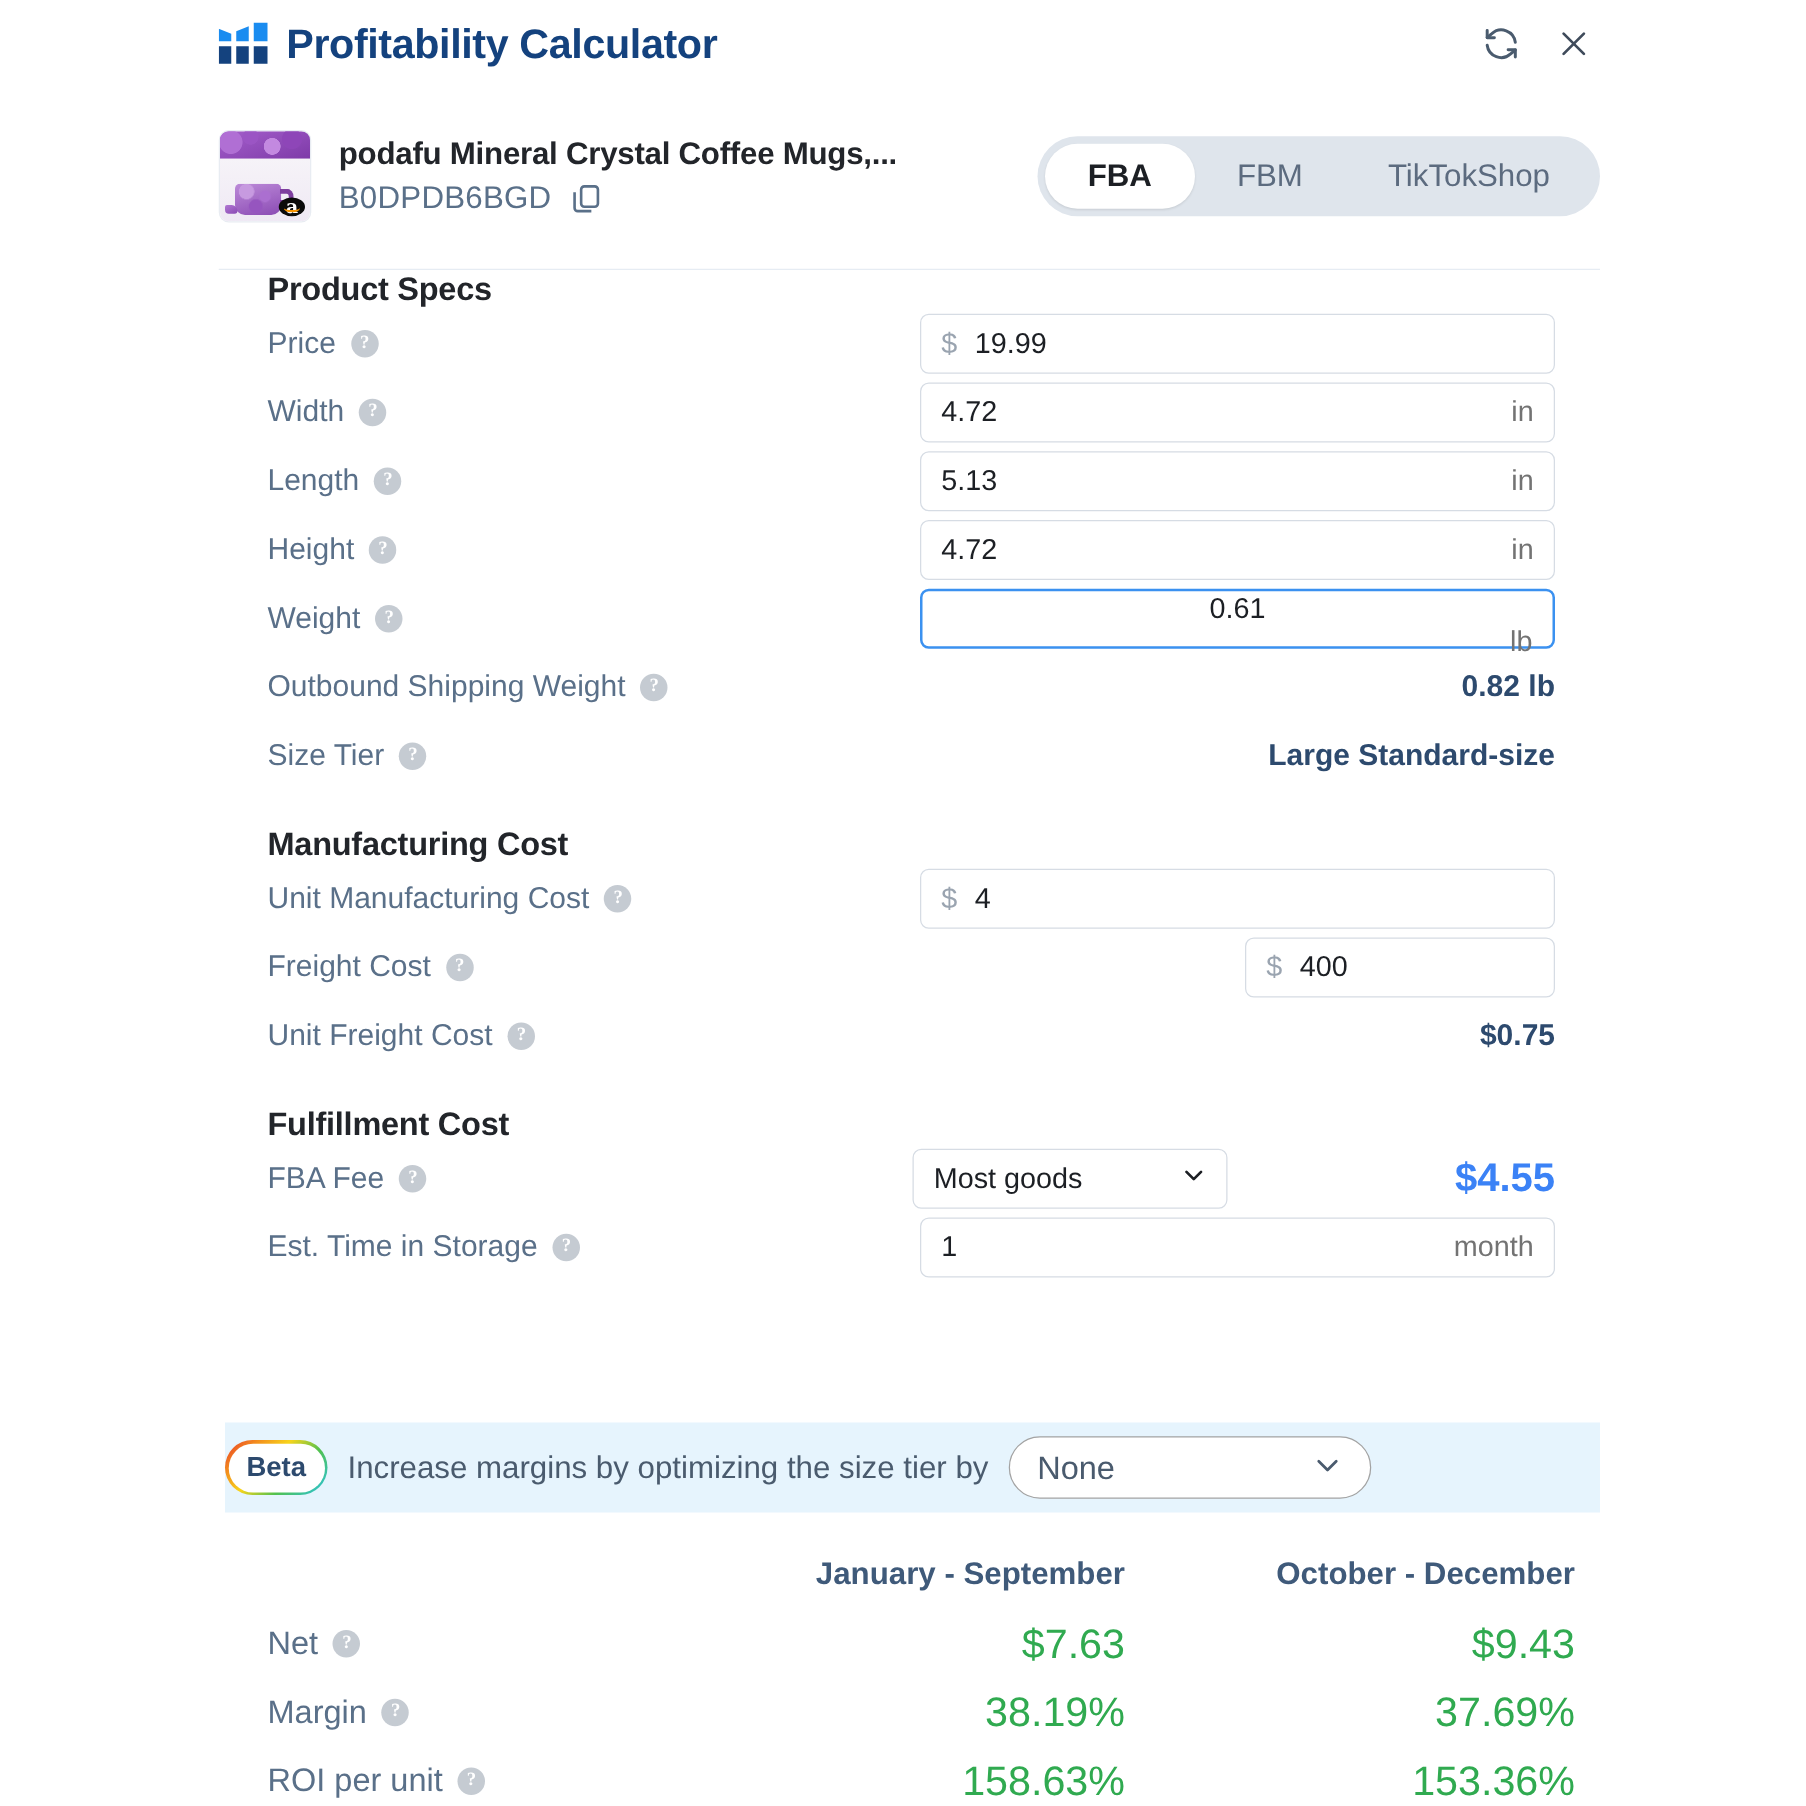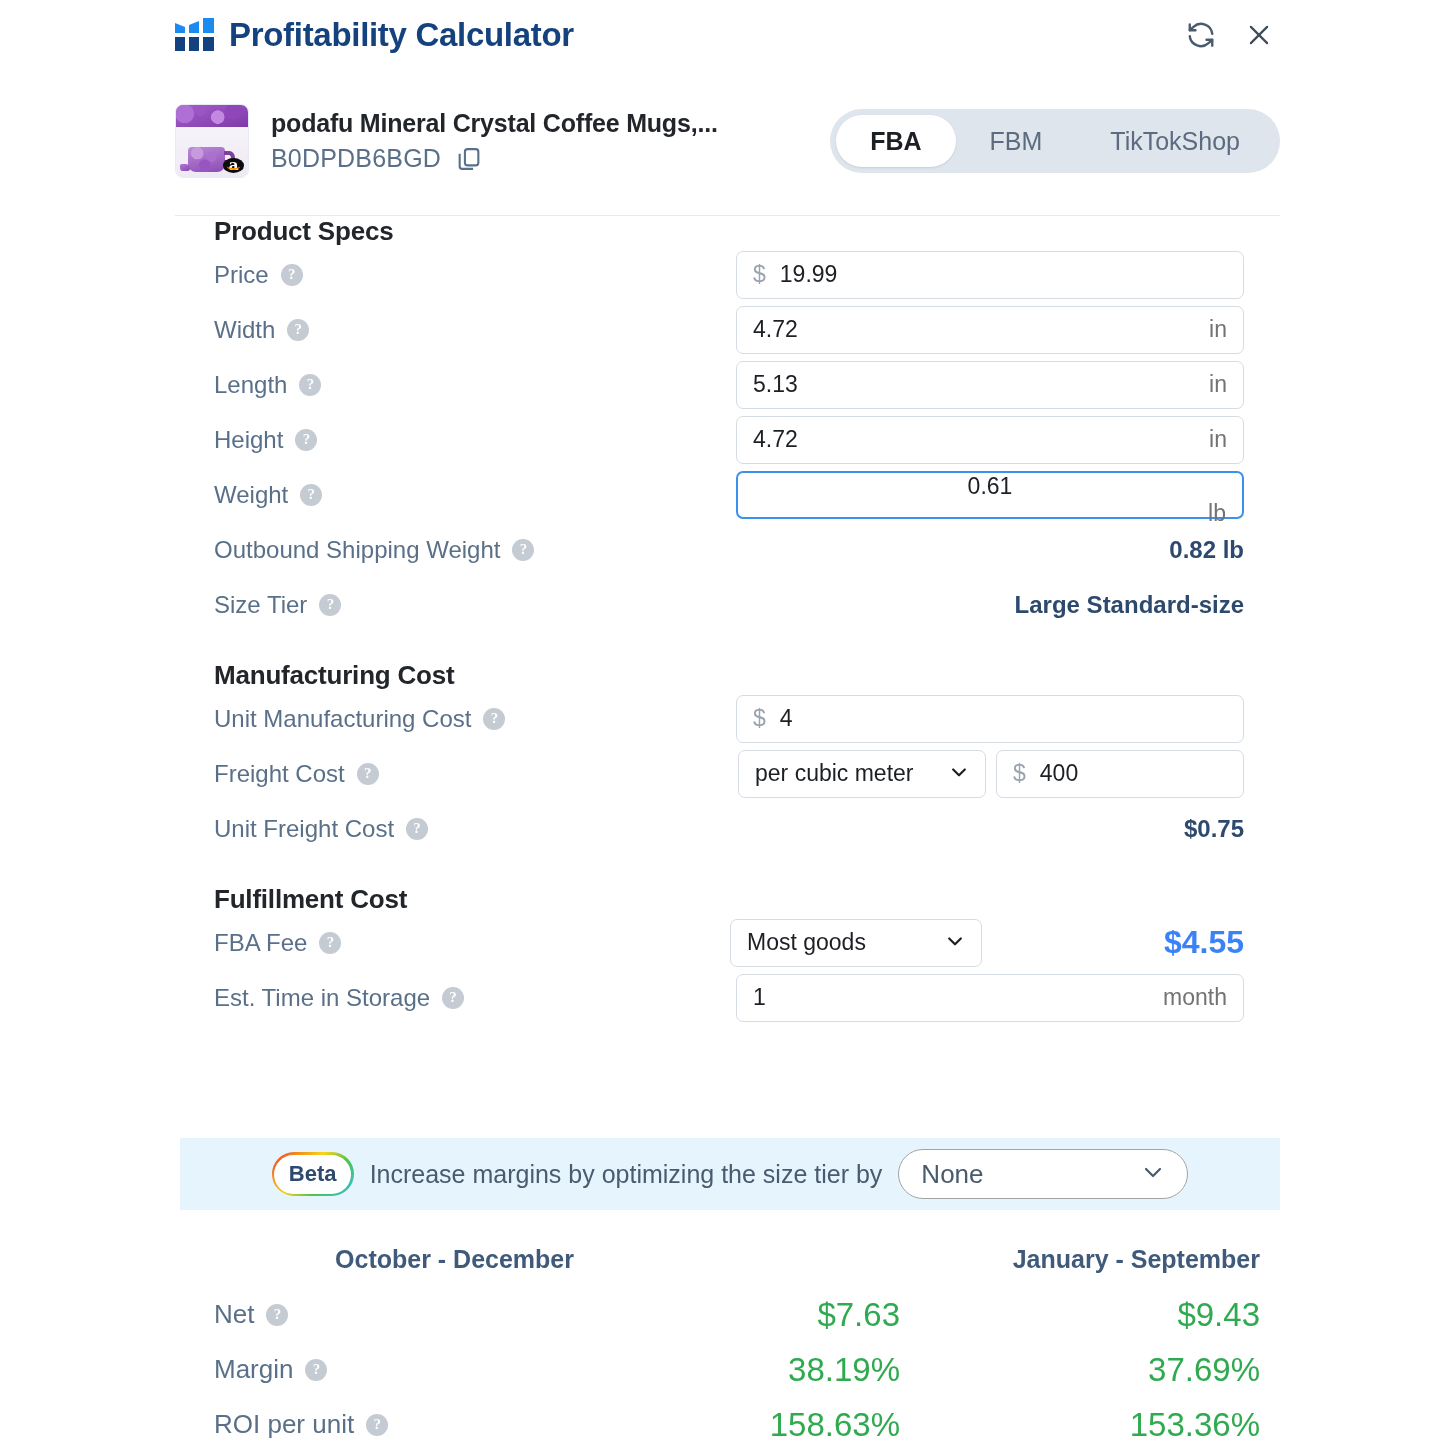--- a/index.html
+++ b/index.html
@@ -137,21 +137,21 @@
   .select .sv { font-size:23px; color:#1c1f24; white-space:nowrap; }
   .select .chev { margin-left:auto; }
   .sel-freight { width: 248px; }
   .sel-fba { width: 252px; }
   .field-freight { width: 248px; }
   .fee-value { width: 252px; text-align:right; font-size:32px; font-weight:bold; color:#3b82f6; }
 
   
   .beta-banner {
     position:absolute; left:180px; top:1138px; width:1100px; height:72px;
-    background:#e6f4fd; display:flex; align-items:center; justify-content:center; gap:16px;
+    background:#e6f4fd; display:flex; align-items:center; justify-content:flex-start; gap:16px;
   }
   .beta-chip {
     position:relative; width: 82px; height: 44px; border-radius: 24px;
     background: linear-gradient(135deg,#e8342a 0%,#f3901d 22%,#f7d41b 42%,#53c14e 66%,#28c3e3 100%);
     display:flex; align-items:center; justify-content:center; flex:none;
   }
   .beta-chip span {
     position:absolute; inset:2.5px; border-radius:22px; background:#fff;
     display:flex; align-items:center; justify-content:center;
     font-size:22px; font-weight:bold; color:#2d4a6e;
@@ -346,28 +346,20 @@
         </div>
       </div>
     </div>
 
     <div class="row">
       <div class="row-label">
         <span>Freight Cost</span>
         <span class="q">?</span>
       </div>
       <div class="controls">
-        <div class="select sel-freight">
-          <span class="sv">per cubic meter</span>
-          <span class="chev">
-            <svg width="20" height="20" viewBox="0 0 24 24" fill="none" stroke="#1c1f24" stroke-width="2.6" stroke-linecap="round" stroke-linejoin="round">
-                <polyline points="5 9 12 16 19 9"></polyline>
-              </svg>
-          </span>
-        </div>
         <div class="field field-freight">
           <span class="cur">$</span>
           <span class="val">400</span>
         </div>
       </div>
     </div>
 
     <div class="row">
       <div class="row-label">
         <span>Unit Freight Cost</span>
@@ -424,22 +416,22 @@
         <svg width="24" height="24" viewBox="0 0 24 24" fill="none" stroke="#4a5b6e" stroke-width="2.2" stroke-linecap="round" stroke-linejoin="round">
             <polyline points="5 9 12 16 19 9"></polyline>
           </svg>
       </span>
     </div>
   </div>
 
   <div class="results">
     <div class="res-row">
       <div class="res-label"></div>
+      <div class="res-head-cell col-a">January - September</div>
       <div class="res-head-cell col-b">October - December</div>
-      <div class="res-head-cell col-a">January - September</div>
     </div>
 
     <div class="res-row">
       <div class="res-label">
         <span>Net</span>
         <span class="q">?</span>
       </div>
       <div class="res-cell col-a">$7.63</div>
       <div class="res-cell col-b">$9.43</div>
     </div>

